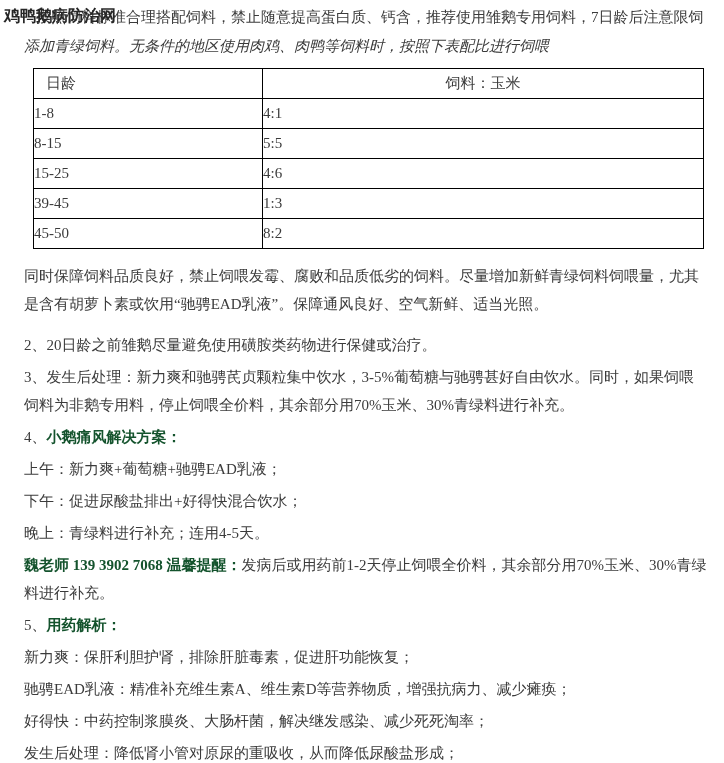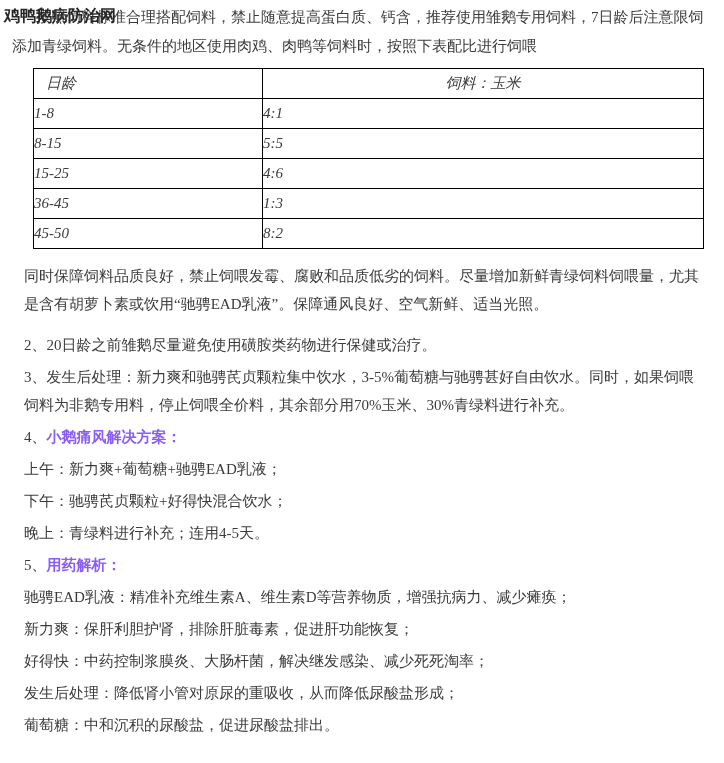--- a/index.html
+++ b/index.html
@@ -27,30 +27,30 @@
     z-index:2;
     text-align:right;
   }
   .intro-line1{
     padding-left:36px;
     white-space:nowrap;
     position:relative;
     z-index:1;
   }
   .intro-line2{
-    padding-left:12px;
+    padding-left:24px;
     white-space:nowrap;
+    font-style:italic;
   }
   
   table.feed-table{
     border-collapse:collapse;
     margin:7px 0 0 33px;
     width:671px;
     table-layout:fixed;
-    font-style:italic;
   }
   table.feed-table th,
   table.feed-table td{
     border:1px solid #000;
     height:27px;
     padding:0;
     font-weight:normal;
     font-size:15px;
     color:#3b3b3b;
   }
@@ -61,21 +61,21 @@
   }
   
   .paras{
     box-sizing:border-box;
     padding:0 12px 6px 20px;
     margin-top:10px;
     line-height:28px;
   }
   .para{margin:4px;}
   .para.spaced{margin-top:13px;}
-  .para b{color:#8b5cf6;}
+  .para b{color:#14532d;}
 </style>
 </head>
 <body>
 
 <div class="page">
 
   <div class="watermark">鸡鸭鹅病防治网</div>
 
   <div class="intro">
     <div class="intro-line1">按照饲料标准合理搭配饲料，禁止随意提高蛋白质、钙含，推荐使用雏鹅专用饲料，7日龄后注意限饲</div>
@@ -96,39 +96,40 @@
         </tr>
         <tr>
           <td>8-15</td>
           <td>5:5</td>
         </tr>
         <tr>
           <td>15-25</td>
           <td>4:6</td>
         </tr>
         <tr>
-          <td>36-45</td>
+          <td>39-45</td>
           <td>1:3</td>
         </tr>
         <tr>
           <td>45-50</td>
           <td>8:2</td>
         </tr>
       </tbody>
   </table>
 
   <div class="paras" id="paragraphs">
       <div class="para spaced"><span>同时保障饲料品质良好，禁止饲喂发霉、腐败和品质低劣的饲料。尽量增加新鲜青绿饲料饲喂量，尤其是含有胡萝卜素或饮用“驰骋EAD乳液”。保障通风良好、空气新鲜、适当光照。</span></div>
       <div class="para spaced"><span>2、20日龄之前雏鹅尽量避免使用磺胺类药物进行保健或治疗。</span></div>
       <div class="para"><span>3、发生后处理：新力爽和驰骋芪贞颗粒集中饮水，3-5%葡萄糖与驰骋甚好自由饮水。同时，如果饲喂饲料为非鹅专用料，停止饲喂全价料，其余部分用70%玉米、30%青绿料进行补充。</span></div>
       <div class="para"><span>4、</span><b>小鹅痛风解决方案：</b></div>
       <div class="para"><span>上午：新力爽+葡萄糖+驰骋EAD乳液；</span></div>
-      <div class="para"><span>下午：驰骋芪贞颗粒+好得快混合饮水；</span></div>
+      <div class="para"><span>下午：促进尿酸盐排出+好得快混合饮水；</span></div>
       <div class="para"><span>晚上：青绿料进行补充；连用4-5天。</span></div>
+      <div class="para"><b>魏老师 139 3902 7068 温馨提醒：</b><span>发病后或用药前1-2天停止饲喂全价料，其余部分用70%玉米、30%青绿料进行补充。</span></div>
       <div class="para"><span>5、</span><b>用药解析：</b></div>
+      <div class="para"><span>新力爽：保肝利胆护肾，排除肝脏毒素，促进肝功能恢复；</span></div>
       <div class="para"><span>驰骋EAD乳液：精准补充维生素A、维生素D等营养物质，增强抗病力、减少瘫痪；</span></div>
-      <div class="para"><span>新力爽：保肝利胆护肾，排除肝脏毒素，促进肝功能恢复；</span></div>
       <div class="para"><span>好得快：中药控制浆膜炎、大肠杆菌，解决继发感染、减少死死淘率；</span></div>
       <div class="para"><span>发生后处理：降低肾小管对原尿的重吸收，从而降低尿酸盐形成；</span></div>
       <div class="para"><span>葡萄糖：中和沉积的尿酸盐，促进尿酸盐排出。</span></div>
     </div>
 
 </div>
 
 </body></html>

